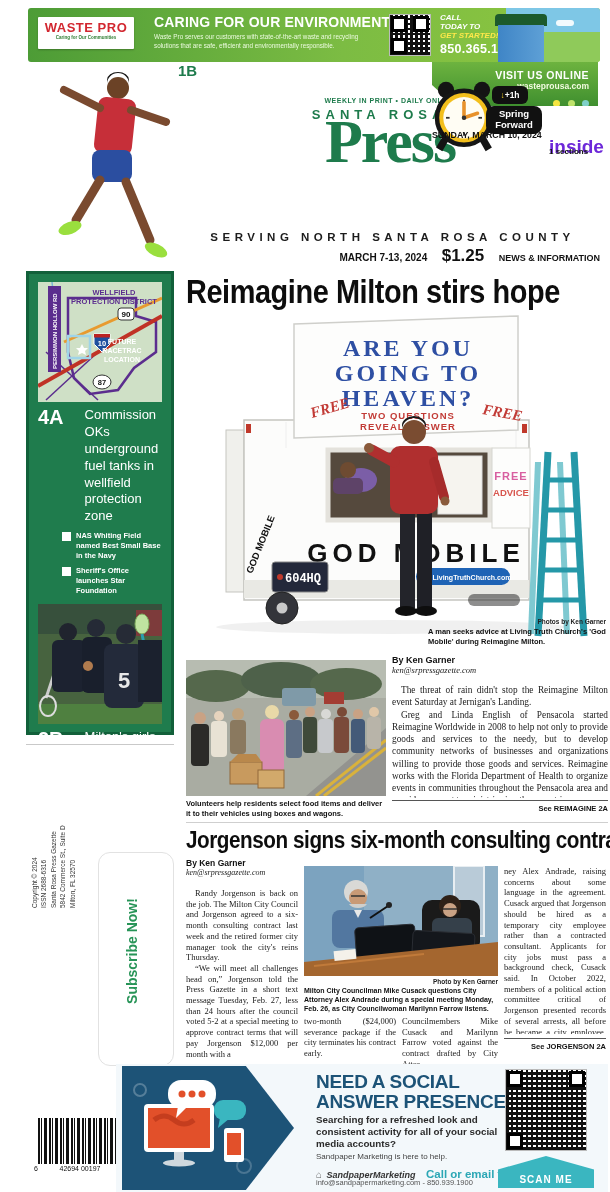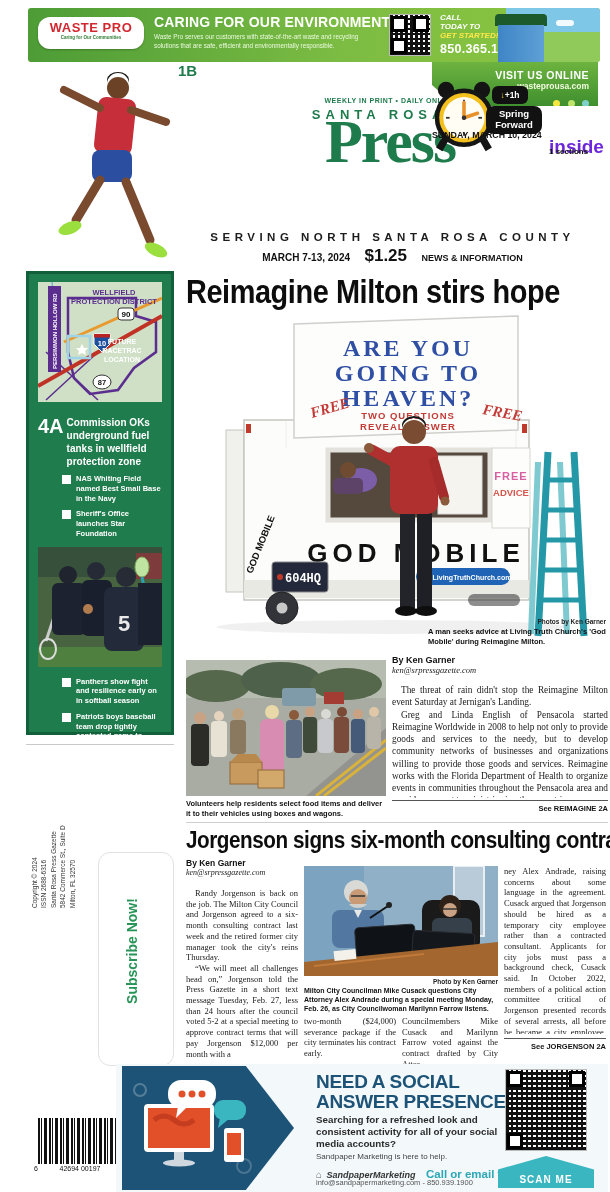--- a/index.html
+++ b/index.html
@@ -2,21 +2,21 @@
 <html><head>
 <meta charset="utf-8">
 <style>
   html,body{margin:0;padding:0;background:#fff}
   .page{position:relative;width:610px;height:1192px;background:#fff;overflow:hidden;
         font-family:"Liberation Sans",sans-serif}
   .abs{position:absolute}
 
   
   .topad{left:28px;top:8px;width:572px;height:54px;background:linear-gradient(90deg,#4d9c36,#7cbc43 55%,#8dc63f);border-radius:3px;overflow:visible}
-  .wp-logo{position:absolute;left:10px;top:9px;width:106px;height:32px;background:#fff;border-radius:12px;
+  .wp-logo{position:absolute;left:10px;top:9px;width:96px;height:32px;background:#fff;border-radius:1px;
            box-shadow:0 1px 2px rgba(0,0,0,.25);text-align:center;padding-top:3px;box-sizing:border-box}
   .wp-name{color:#d22730;font-weight:bold;font-size:13px;letter-spacing:.5px;line-height:15px}
   .wp-tag{color:#2e7d32;font-size:4.5px;font-weight:bold}
   .wp-head{position:absolute;left:126px;top:6px;color:#fff;font-weight:bold;font-size:14px;letter-spacing:.2px}
   .wp-body{position:absolute;left:126px;top:25px;width:224px;color:#ecfbdf;font-size:6.3px;line-height:1.4}
   .wp-call{position:absolute;left:412px;top:5px;width:86px;color:#fff;font-weight:bold;font-style:italic;font-size:8px;line-height:1.15}
   .wp-call .started{color:#ffe84a}
   .wp-phone{font-style:normal;font-size:12.5px;margin-top:1px;letter-spacing:.3px}
   .wp-scene{position:absolute;right:0;top:0;width:94px;height:54px;border-radius:0 3px 3px 0;
             background:linear-gradient(180deg,#7ec7e6 0 44%,#8fca5a 44% 100%)}
@@ -43,31 +43,31 @@
           font-weight:bold;font-size:76px;line-height:1;letter-spacing:-3px}
   .dst-chip{left:492px;top:86px;width:36px;height:18px;background:#111;border-radius:6px;color:#fff;
             font-weight:bold;font-size:8.5px;text-align:center;line-height:18px}
   .dst-chip .arr{color:#ffd823}
   .dst-badge{left:486px;top:106px;width:56px;height:28px;background:#111;border-radius:8px;color:#fff;
              font-weight:bold;font-size:9.5px;line-height:1.15;text-align:center;padding-top:3px;box-sizing:border-box}
   .dateline{left:432px;top:130px;width:125px;font-weight:bold;font-size:8.8px;color:#111}
   .inside1{left:549px;top:137px;color:#6d28d9;font-weight:bold;font-size:19px;line-height:1}
   .inside2{left:549px;top:147px;color:#111;font-weight:bold;font-size:8px}
   .mast-tag{left:185px;top:231px;width:415px;text-align:center;font-weight:bold;font-size:11.5px;letter-spacing:4.5px;color:#1c1c1c}
-  .issuerow{left:185px;top:246px;width:415px;text-align:center;color:#111}
+  .issuerow{left:185px;top:246px;width:415px;text-align:right;color:#111}
   .issuerow .d{font-weight:bold;font-size:10px}
   .issuerow .p{font-weight:bold;font-size:17px;margin:0 10px}
   .issuerow .i{font-weight:bold;font-size:9px}
 
   
   .sidebar{left:26px;top:271px;width:148px;height:464px;background:#1f7c4d;border:3px solid #12603a;
            box-sizing:border-box;padding:8px 9px}
-  .sb-row{display:flex;gap:3px;margin-top:10px}
+  .sb-row{display:flex;gap:21px;margin-top:1px}
   .sb-page{color:#fff;font-weight:bold;font-size:20px;line-height:1}
-  .sb-lead{color:#fff;font-weight:bold;font-size:10px;line-height:1.3}
+  .sb-lead{color:#fff;font-weight:normal;font-size:13px;line-height:1.3}
   .sb-bullet-row{display:flex;gap:5px;margin-top:6px;padding-left:24px}
   .sb-bullet{width:9px;height:9px;background:#fff;flex:0 0 9px;margin-top:1px}
   .sb-btext{color:#fff;font-weight:bold;font-size:7.5px;line-height:1.3}
 
   
   .divider{left:26px;top:744px;width:148px;height:1px;background:#c9c9c9}
   .copyright{left:30px;top:908px;transform:rotate(-90deg);transform-origin:0 0;width:138px;
              font-size:6.5px;line-height:1.45;color:#333}
   .sub-border{left:98px;top:852px;width:74px;height:212px;border:1.5px solid #e2e2e2;border-radius:12px}
   .sub-text{left:124px;top:1046px;transform:rotate(-90deg);transform-origin:0 0;width:190px;text-align:center;
@@ -261,20 +261,24 @@
       <rect x="44" y="33" width="30" height="56" rx="6" fill="#191f2c"></rect>
       <ellipse cx="104" cy="20" rx="7" ry="10" fill="#bfe3a0" stroke="#7fae5f"></ellipse>
       <line x1="104" y1="30" x2="112" y2="70" stroke="#2aa0b0" stroke-width="3"></line>
       <circle cx="88" cy="30" r="10" fill="#262b36"></circle>
       <rect x="66" y="40" width="40" height="64" rx="8" fill="#232a3a"></rect>
       <text x="86" y="84" text-anchor="middle" font-size="22" font-weight="bold" fill="#e8e8e8" font-family="Liberation Sans,sans-serif">5</text>
       <rect x="100" y="36" width="24" height="62" fill="#1b212e"></rect>
       <circle cx="50" cy="62" r="5" fill="#b07b4e"></circle>
     </svg>
 
+    <div class="sb-row">
+      <div class="sb-page">2B</div>
+      <div class="sb-lead">Milton's girls lacrosse team shows continued signs of improvement in win over Navarre</div>
+    </div>
     <div class="sb-bullet-row">
       <div class="sb-bullet"></div>
       <div class="sb-btext">Panthers show fight and resilience early on in softball season</div>
     </div>
     <div class="sb-bullet-row">
       <div class="sb-bullet"></div>
       <div class="sb-btext">Patriots boys baseball team drop tightly contested game to Crestview</div>
     </div>
   </div>
 

